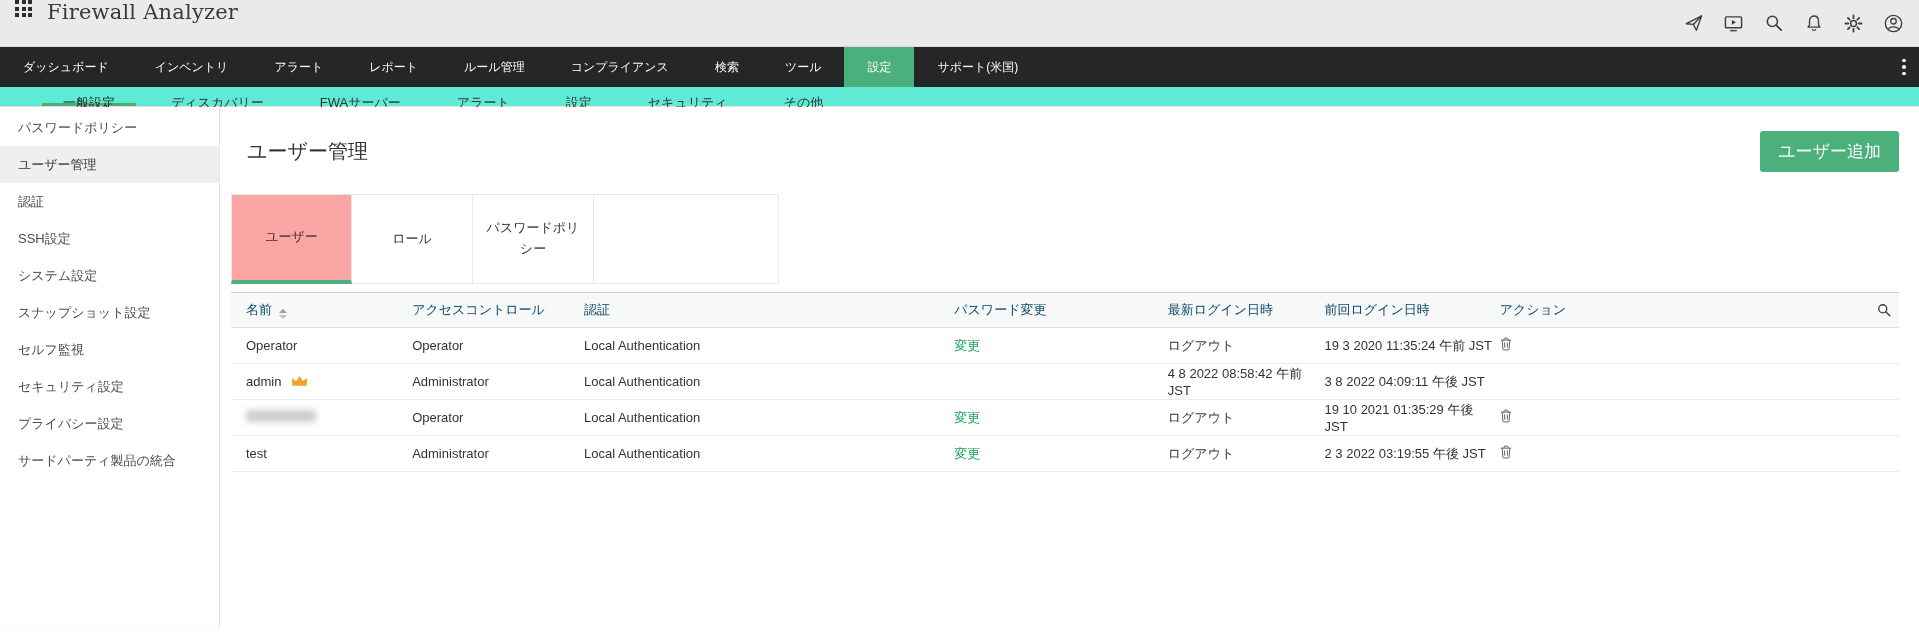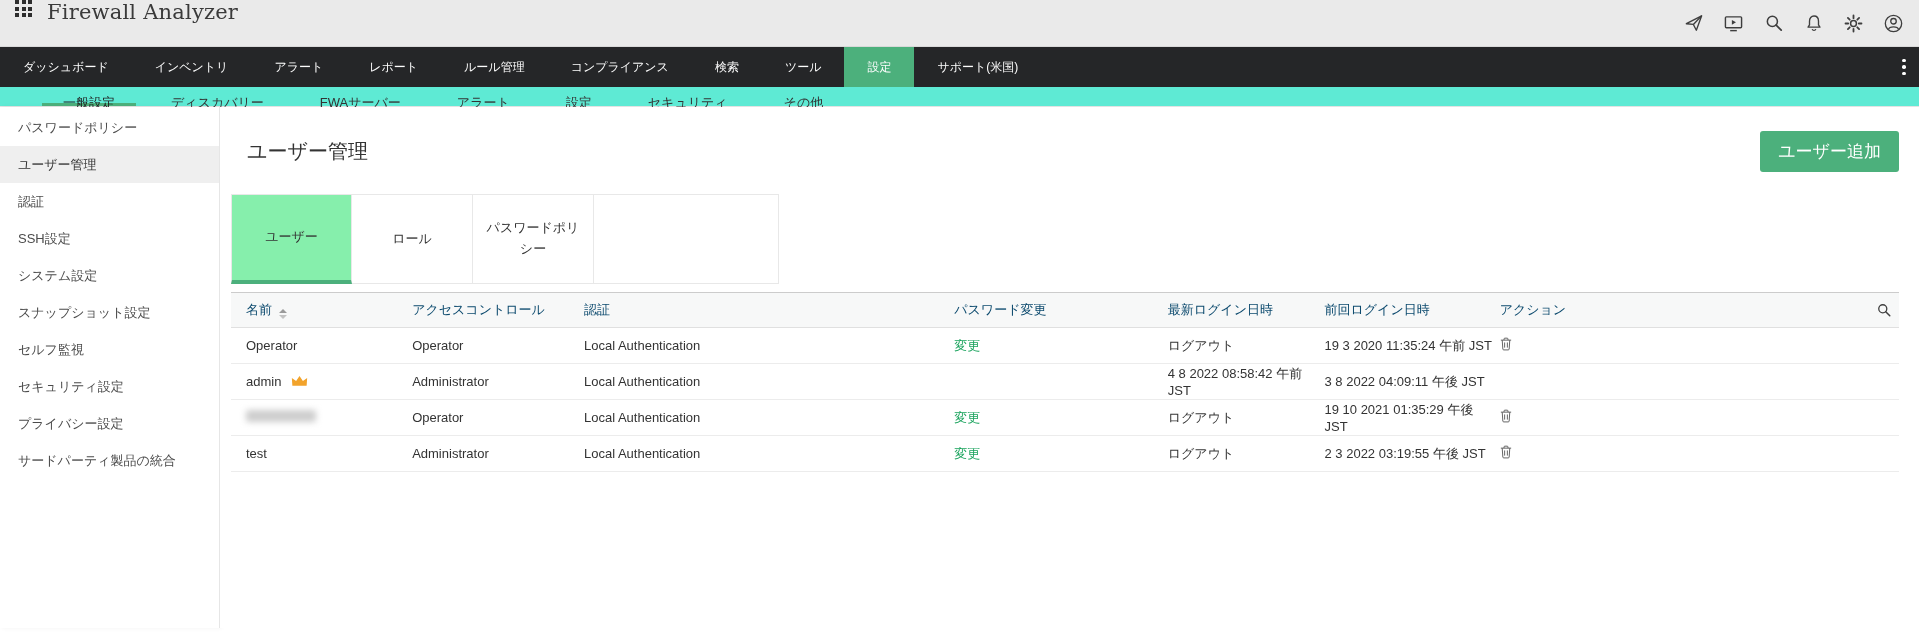--- a/index.html
+++ b/index.html
@@ -43,21 +43,21 @@
   .page-title { font-size:20px; font-weight:400; color:#333; margin-left:16px; }
   .add-user-btn { margin-left:auto; background:var(--accent); color:#fff; border:none;
     font-size:17px; padding:9px 18px; border-radius:3px; cursor:pointer;
     font-family:inherit; }
   
   .tabs { display:flex; margin-top:22px; }
   .tab { width:121px; height:90px; border:1px solid #e8e8e8; border-left:none;
     display:flex; align-items:center; justify-content:center; text-align:center;
     font-size:13px; color:#333; background:#fff; cursor:pointer; padding:0 12px; line-height:1.6; }
   .tab:first-child { border-left:1px solid #e8e8e8; }
-  .tab.active { background:#86efac; border-bottom:4px solid var(--accent); }
+  .tab.active { background:#fca5a5; border-bottom:4px solid var(--accent); }
   .tab-filler { width:185px; height:90px; border:1px solid #e8e8e8; border-left:none; background:#fff; }
   
   table.user-table { width:100%; border-collapse:collapse; margin-top:8px; border-top:1px solid #cccccc; }
   .user-table th { background:#f7f8f8; height:35px; font-weight:400; font-size:13px; color:#0c4a6e;
     text-align:left; border-bottom:1px solid #e0e0e0; position:relative; }
   .user-table td { height:36px; font-size:13px; color:#333; border-bottom:1px solid #ececec; }
   .user-table th:first-child, .user-table td:first-child { padding-left:15px; }
   .sort-icon { display:inline-flex; flex-direction:column; gap:2px; margin-left:7px; vertical-align:1px; cursor:pointer; }
   .sort-icon .up { width:0;height:0;border-left:4px solid transparent;border-right:4px solid transparent;border-bottom:4px solid #9a9a9a; }
   .sort-icon .down { width:0;height:0;border-left:4px solid transparent;border-right:4px solid transparent;border-top:4px solid #c2c2c2; }

